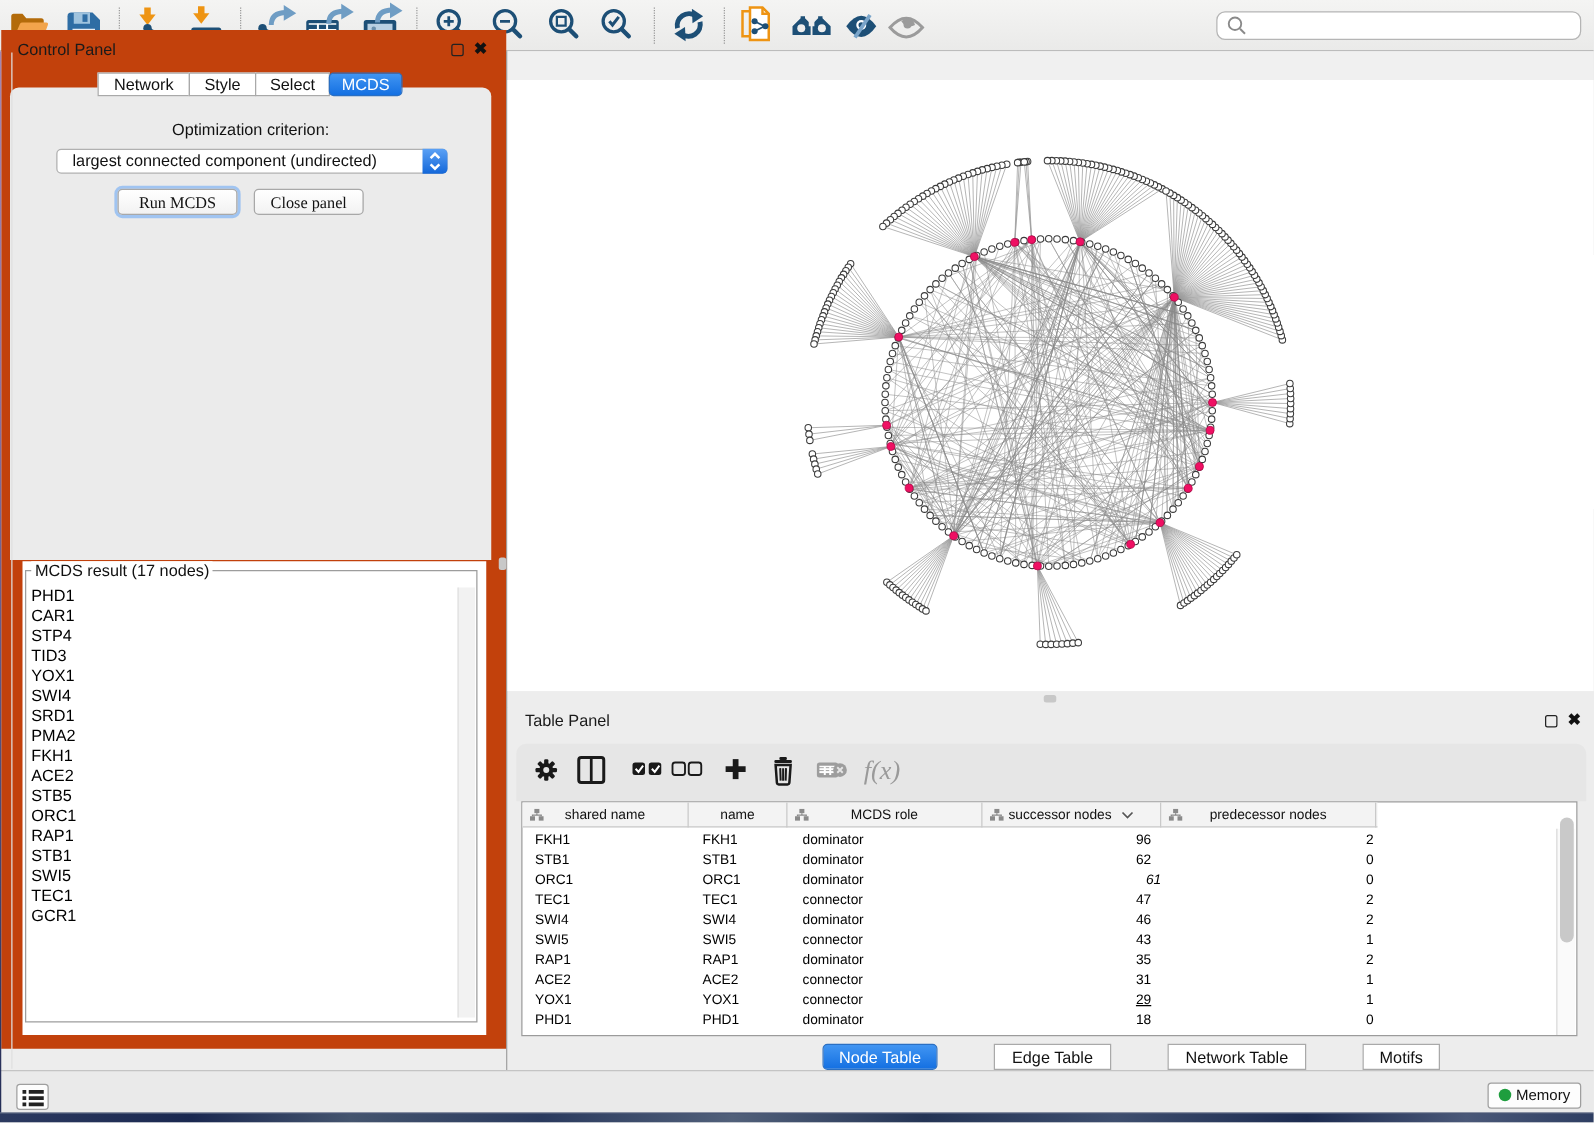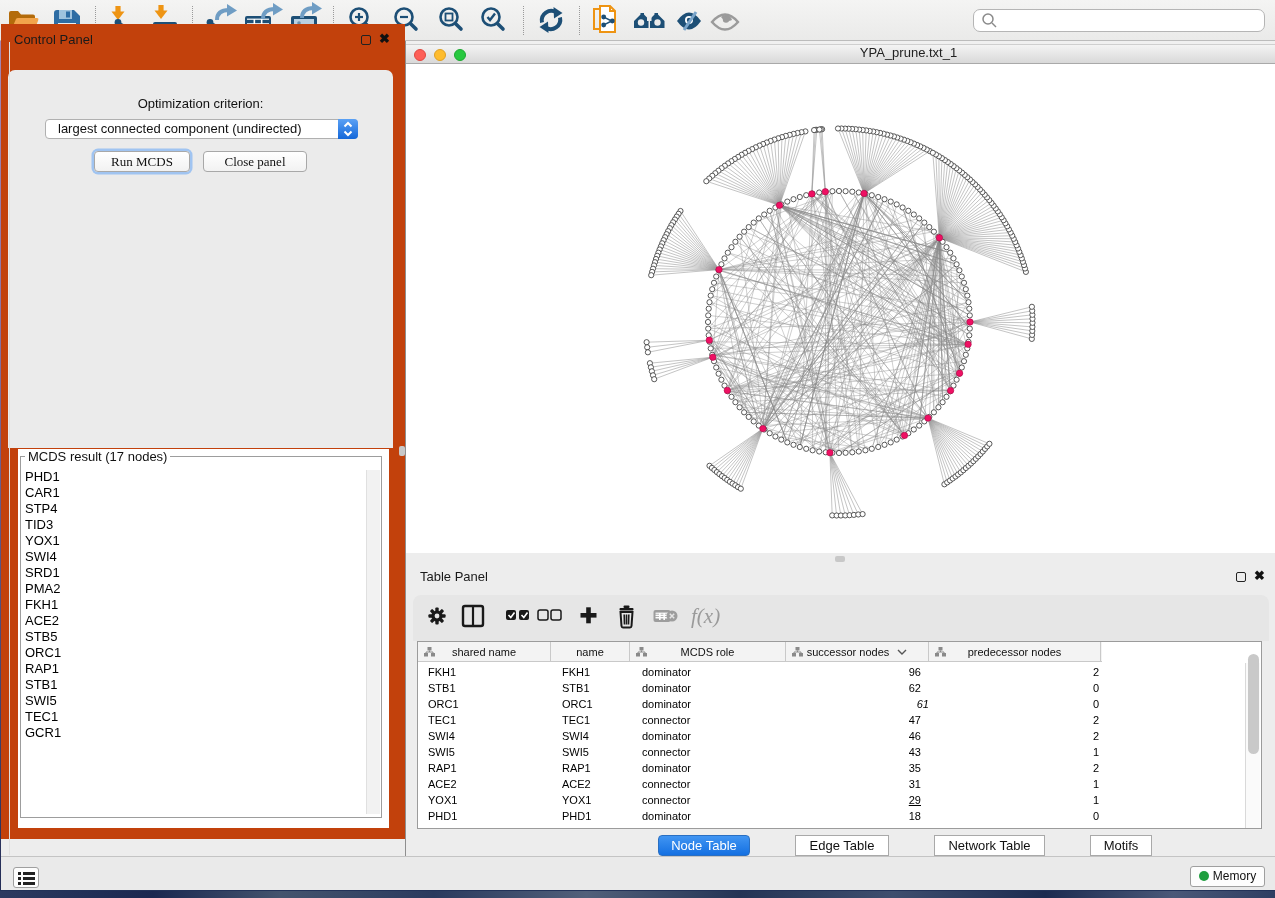--- a/index.html
+++ b/index.html
@@ -36,21 +36,21 @@
 #cp-gray { position:absolute; left:7px; top:46px; width:385px; height:378px;
   background:#ebebeb; border-radius:7px 7px 0 0; }
 #opt-label { position:absolute; left:0; top:26px; width:100%; text-align:center; font-size:13px; color:#111; }
 #dropdown { position:absolute; left:37px; top:49px; width:313px; height:20px; background:#fff;
   border:1px solid #b0b0b0; border-radius:4px; font-size:13px; color:#111; line-height:18px; padding-left:12px;}
 #dd-step { position:absolute; right:-1px; top:-1px; width:20px; height:20px;
   background:linear-gradient(#5ba1f5,#1367d9); border-radius:0 4px 4px 0; }
 .btn { position:absolute; height:21px; background:linear-gradient(#ffffff,#f2f2f2); border:1px solid #a8a8a8;
   border-radius:4px; font-size:13px; color:#111; text-align:center; line-height:19px;font-family:Liberation Serif, serif;}
 #btn-run { left:86px; top:81px; width:96px; box-shadow:0 0 0 2.5px rgba(110,170,245,.6); }
-#btn-close { left:195px; top:81px; width:104px; }
+#btn-close { left:195px; top:81px; width:88px; }
 
 #cp-white { position:absolute; left:16.5px; top:425px; width:371px; height:379px; background:#fff; }
 #fieldset { position:absolute; left:2.5px; top:7px; width:362px; height:362px;
   border:1px solid #9d9d9d; }
 #fs-legend { position:absolute; left:4px; top:-8px; background:#fff; padding:0 3px;
   font-size:13px; color:#111; }
 #mcds-list { position:absolute; left:4px; top:12px; font-size:13px; color:#000; line-height:16px; }
 #list-sb { position:absolute; right:1px; top:13px; width:14px; height:344px; background:#f2f2f2;
   border-left:1px solid #e0e0e0;}
 
@@ -232,20 +232,26 @@
         <circle cx="8" cy="8" r="5" fill="none" stroke="#8a8a8a" stroke-width="1.5"></circle>
         <line x1="12" y1="12" x2="16" y2="16" stroke="#8a8a8a" stroke-width="1.5"></line>
       </svg>
     </div>
 </div>
 
 <div class="abs" id="cpanel">
   <div id="cp-title">Control Panel</div>
   <div class="winbtn-sq" style="left:360px; top:11px;"></div>
   <div class="winbtn-x" style="left:378px; top:10px;">✖</div>
+  <div class="tabs">
+    <div class="tab" style="width:74px;">Network</div>
+    <div class="tab" style="width:54px;">Style</div>
+    <div class="tab" style="width:60px;">Select</div>
+    <div class="tab sel" style="width:59px;">MCDS</div>
+  </div>
   <div id="cp-gray">
     <div id="opt-label">Optimization criterion:</div>
     <div id="dropdown">largest connected component (undirected)
       <div id="dd-step"><svg width="20" height="20">
             <path d="M6.5 7.5 L10 4 L13.5 7.5" fill="none" stroke="#fff" stroke-width="2"></path>
             <path d="M6.5 12.5 L10 16 L13.5 12.5" fill="none" stroke="#fff" stroke-width="2"></path>
           </svg></div>
     </div>
     <div class="btn" id="btn-run">Run MCDS</div>
     <div class="btn" id="btn-close">Close panel</div>
@@ -257,26 +263,20 @@
       <div id="list-sb"></div>
     </div>
   </div>
 </div>
 
 <div class="abs" style="left:9px; top:42px; width:1px; height:813px; background:#e0e0e0;"></div>
 <div class="abs" id="vsplit"></div>
 <div class="abs" id="vhandle"></div>
 
 <div class="abs" id="netpanel">
-  <div id="nettitle">
-    <div class="tl" style="left:8px;  background:#fd5f57; border:0.5px solid #e04840;"></div>
-    <div class="tl" style="left:28px; background:#febc2e; border:0.5px solid #dfa023;"></div>
-    <div class="tl" style="left:48px; background:#28c840; border:0.5px solid #1da832;"></div>
-    <div id="net-name">YPA_prune.txt_1</div>
-  </div>
   <div id="netview">
 <svg width="869" height="492" viewBox="0 0 869 492">
 <g stroke="#8b8b8b" stroke-width="0.75" stroke-opacity="0.55">
 <line x1="373.5" y1="141.3" x2="561.3" y2="284.4"></line>
 <line x1="373.5" y1="141.3" x2="550.6" y2="200.3"></line>
 <line x1="373.5" y1="141.3" x2="562.5" y2="238.2"></line>
 <line x1="373.5" y1="141.3" x2="527.9" y2="167.7"></line>
 <line x1="373.5" y1="141.3" x2="563.3" y2="271.3"></line>
 <line x1="373.5" y1="141.3" x2="563.8" y2="251.4"></line>
 <line x1="373.5" y1="141.3" x2="553.4" y2="206.3"></line>

